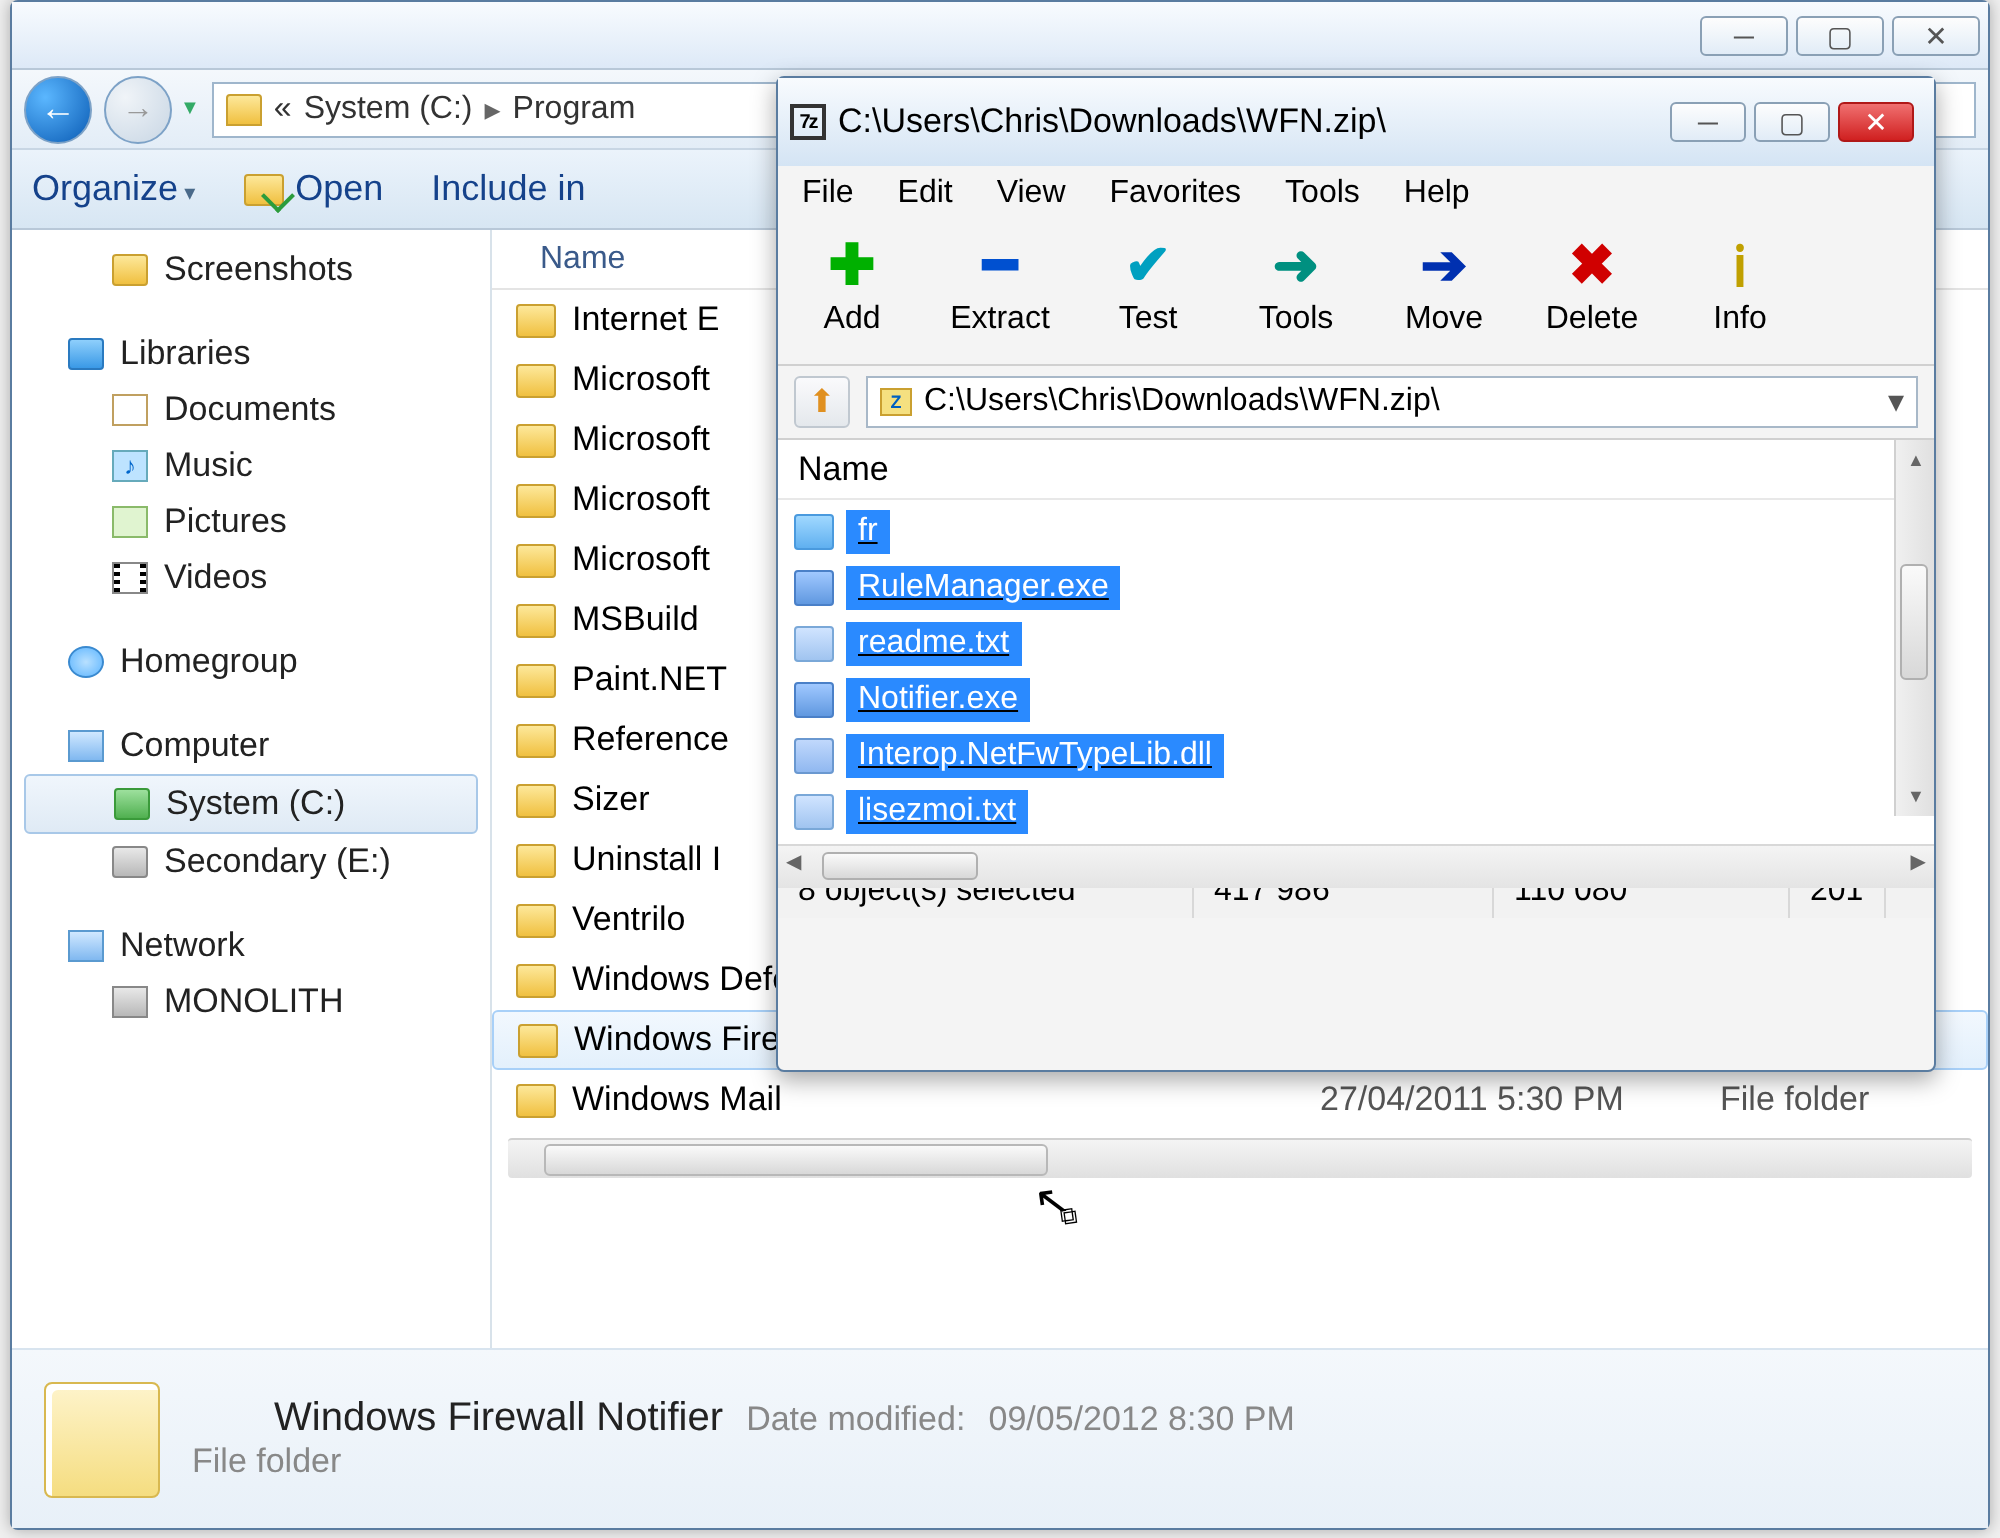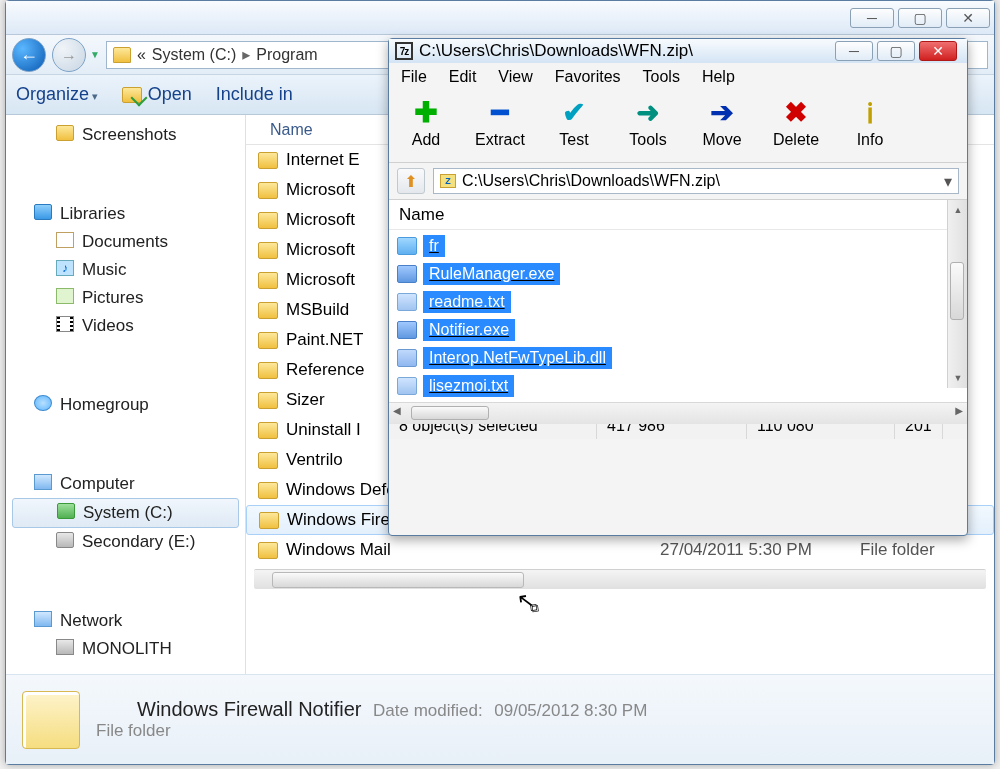--- a/index.html
+++ b/index.html
@@ -46,22 +46,22 @@
   display: flex; align-items: center; padding: 0 10px; gap: 24px;
   font-size: 18px; color: #15428b; border-bottom: 1px solid #b8c8d8;
 }
 .tbdd::after { content:" ▾"; font-size:11px; color:#4a6a8a; }
 .tb-open { display:flex; align-items:center; gap:6px; }
 .openicon { width:20px; height:16px; background: linear-gradient(#fde89a,#f0c040); border:1px solid #caa030; border-radius:2px; position:relative;}
 .openicon::after { content:""; position:absolute; right:-4px; bottom:-2px; width:10px; height:10px; border:2px solid #2c9c3c; border-width:0 0 2px 2px; transform:rotate(-45deg);}
 
 .body { display:flex; height: calc(100% - 34px - 40px - 40px - 90px); }
 .sidebar { width: 240px; border-right:1px solid #d8e2ea; padding:6px 0; overflow:hidden; background:#fff;}
-.sbitem { display:flex; gap:8px; padding:4px 8px 4px 28px; font-size:17px; color:#222; white-space:nowrap;}
-.sbitem.l1 { padding-left:28px; font-weight:400;margin-top:37px;}
+.sbitem { display:flex; align-items:center; gap:8px; padding:4px 8px 4px 28px; font-size:17px; color:#222; white-space:nowrap;}
+.sbitem.l1 { padding-left:28px; font-weight:400;}
 .sbitem.l2 { padding-left:50px;}
 .sbitem.sel { background: linear-gradient(#f0f6fc,#dfeaf5); border:1px solid #a8c8e8; border-radius:3px; margin:0 6px; padding-left:44px;}
 .sbspacer { height:14px;}
 .sic { width:18px; height:16px; display:inline-block;}
 .sic.folder { background: linear-gradient(#fde89a,#f0c040); border:1px solid #caa030; border-radius:2px;}
 .sic.lib { background: linear-gradient(#8ecffc,#3a99e6); border:1px solid #2a7ac0; border-radius:2px;}
 .sic.doc { background:#fff; border:1px solid #c0a060;}
 .sic.music { background:#bde3ff; border:1px solid #6ab; color:#0066cc; font-size:12px; text-align:center; line-height:14px;}
 .sic.pic { background:#e0f4d0; border:1px solid #8aba6a;}
 .sic.vid { background:#fff; border:1px solid #888; position:relative;}
@@ -95,21 +95,21 @@
 .det-txt .t1 .sub { color:#888; font-size:17px; margin-left:6px;}
 .det-txt .t2 { color:#888; font-size:17px;}
 
 
 .sevenzip {
   position: absolute; left: 388px; top: 38px; width: 580px; height: 498px;
   background:#f4f4f4; border:1px solid #5a7ca0; border-radius:4px;
   box-shadow: 0 4px 12px rgba(0,0,0,.35);
 }
 .sz-title {
-  height:24px; background: linear-gradient(#f8fbfe,#d4e4f4);
+  height:44px; background: linear-gradient(#f8fbfe,#d4e4f4);
   display:flex; align-items:center; padding:0 6px; gap:6px; font-size:17px;
 }
 .szicon { width:18px; height:18px; border:2px solid #333; font-size:10px; font-weight:bold; display:flex; align-items:center; justify-content:center; letter-spacing:-1px;}
 .sz-title .ttl { flex:1; }
 .sz-title .winbtns .winbtn { height:20px; width:38px;}
 .sz-title .winbtn.close { background:linear-gradient(#f07070,#d02020); color:#fff; border-color:#b01818;}
 
 .sz-menu { height:28px; display:flex; align-items:center; gap:22px; padding:0 12px; font-size:16px;}
 
 .sz-tools { height:72px; display:flex; gap:20px; padding:4px 10px; border-bottom:1px solid #d0d0d0;}

